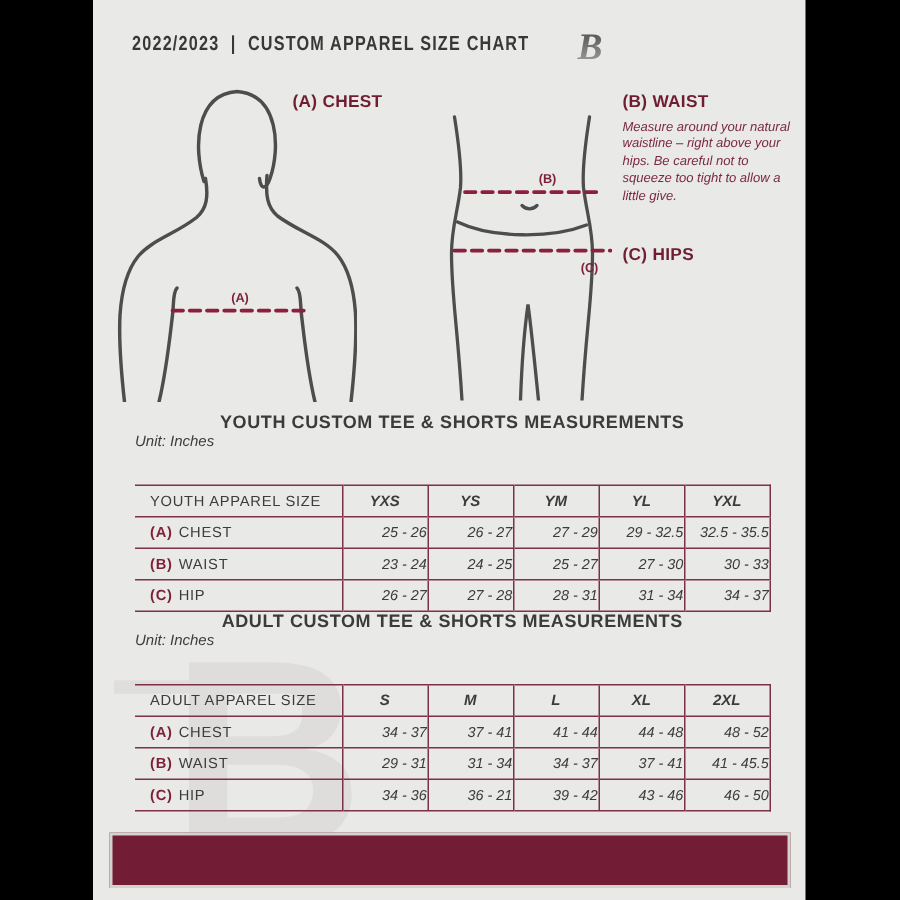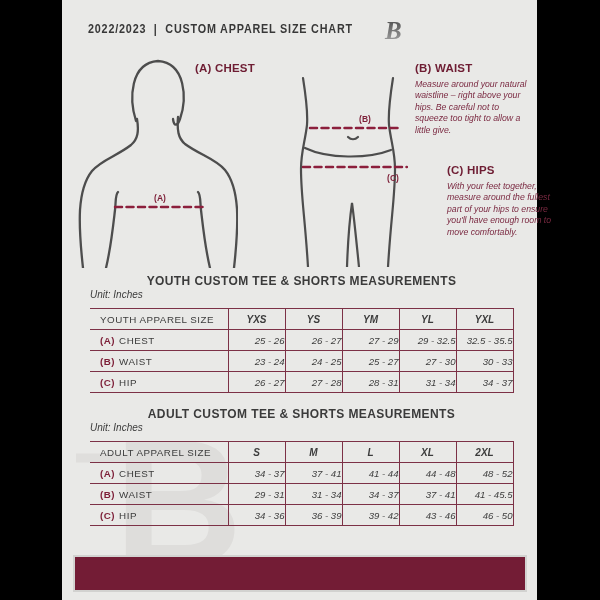--- a/index.html
+++ b/index.html
@@ -11,33 +11,33 @@
     letter-spacing:1px;transform:scaleX(0.80);transform-origin:left center;white-space:pre;z-index:3;}
   .brand{position:absolute;left:318px;top:13px;display:flex;align-items:center;z-index:3;}
   .brand-name{font-size:11px;font-weight:bold;letter-spacing:5.5px;color:#2e2e2e;margin-left:6px;padding-top:6px;}
 
   
   .instr{position:absolute;z-index:2;}
   .instr h3{margin:0 0 5px 0;font-size:11.5px;font-weight:bold;color:#6e1d33;letter-spacing:0.2px;}
   .instr p{margin:0;font-size:8.7px;line-height:1.32;font-style:italic;color:#7b2a42;}
   .instr-a{left:133px;top:62px;width:84px;}
   .instr-b{left:353px;top:62px;width:112px;}
-  .instr-c{left:353px;top:164px;width:112px;margin-left:32px;}
+  .instr-c{left:353px;top:164px;width:112px;}
 
   .fig{position:absolute;z-index:1;}
   .fig-upper{left:8px;top:55px;}
   .fig-lower{left:226px;top:57px;}
 
   
   .tbl-block{position:absolute;left:28px;width:423px;z-index:2;}
   .youth-block{top:274px;}
   .adult-block{top:407px;}
   .tbl-title{text-align:center;font-size:12px;font-weight:bold;color:#3b3b3b;letter-spacing:0.4px;}
   .tbl-unit{text-align:left;font-size:10px;font-style:italic;color:#3c3c3c;margin-top:1px;}
-  table.size-table{border-collapse:collapse;table-layout:fixed;width:423px;margin-top:8px;
+  table.size-table{border-collapse:collapse;table-layout:fixed;width:423px;margin-top:23px;
     color:#3c3c3c;background:transparent;}
   .size-table td,.size-table th{height:20px;padding:0;border-top:1.4px solid #7c3146;font-weight:normal;}
   .size-table tr.last td{border-bottom:1.4px solid #7c3146;}
   .size-table td+td,.size-table th+th{border-left:1.4px solid #7c3146;font-style:italic;}
   .size-table td:last-child,.size-table th:last-child{border-right:1.4px solid #7c3146;}
   .label-cell{text-align:left;padding-left:10px !important;font-size:9.8px;letter-spacing:0.5px;}
   th.size-head{font-weight:bold;font-size:10px;text-align:center;}
   td.val{font-size:9.6px;text-align:right;}
   .key{color:#7d1f38;font-weight:bold;margin-right:4px;}
 
@@ -94,21 +94,20 @@
 
   <div class="instr instr-a">
     <h3><span>(A)</span> <span>CHEST</span></h3>
   </div>
   <div class="instr instr-b">
     <h3><span>(B)</span> <span>WAIST</span></h3>
     <p>Measure around your natural waistline – right above your hips. Be careful not to squeeze too tight to allow a little give.</p>
   </div>
   <div class="instr instr-c">
     <h3><span>(C)</span> <span>HIPS</span></h3>
-    <p>With your feet together, measure around the fullest part of your hips to ensure you'll have enough room to move comfortably.</p>
   </div>
 
   <div class="tbl-block youth-block">
     <div class="tbl-title">YOUTH CUSTOM TEE &amp; SHORTS MEASUREMENTS</div>
     <div class="tbl-unit">Unit: Inches</div>
     <table class="size-table">
       <colgroup>
           <col style="width:138px">
           <col style="width:57px">
           <col style="width:57px">
@@ -186,21 +185,21 @@
         <td class="label-cell"><span class="key">(B)</span><span>WAIST</span></td>
         <td class="val">29 - 31</td>
         <td class="val">31 - 34</td>
         <td class="val">34 - 37</td>
         <td class="val">37 - 41</td>
         <td class="val">41 - 45.5</td>
       </tr>
       <tr class="last">
         <td class="label-cell"><span class="key">(C)</span><span>HIP</span></td>
         <td class="val">34 - 36</td>
-        <td class="val">36 - 39</td>
+        <td class="val">36 - 21</td>
         <td class="val">39 - 42</td>
         <td class="val">43 - 46</td>
         <td class="val">46 - 50</td>
       </tr>
     </tbody>
       </table>
   </div>
 
   <div class="bottom-bar"></div>
 </div>

